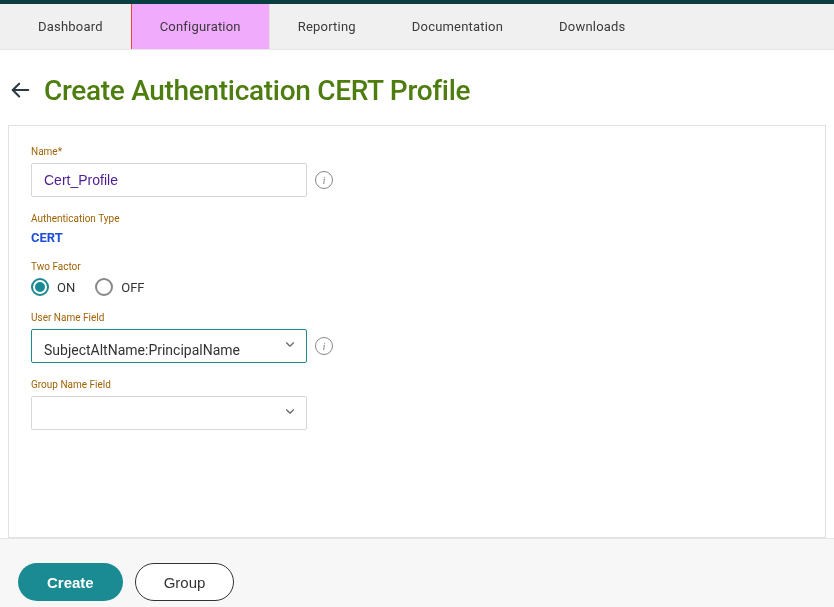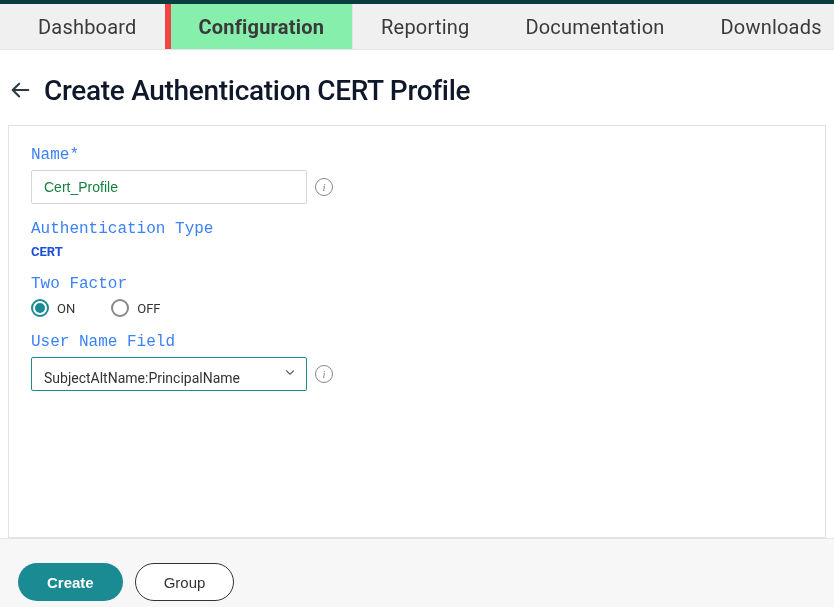--- a/index.html
+++ b/index.html
@@ -20,30 +20,30 @@
     background: #f0f0f0;
     border-bottom: 1px solid #e5e5e5;
     height: 46px;
     align-items: stretch;
     padding: 0 10px;
   }
   .tab {
     padding: 0 28px;
     display: flex;
     align-items: center;
-    font-size: 20px;
+    font-size: 13px;
     color: #3a3a3a;
     cursor: pointer;
     letter-spacing: 0.2px;
   }
   .tab.active {
-    background: #86efac;
-    border-left: 6px solid #ef4444;
+    background: #f0abfc;
+    border-left: 1px solid #ef4444;
     border-right: 1px solid #e5e5e5;
-    font-weight: 700;
+    font-weight: 400;
   }
   .tab:not(.active) {
     font-weight: 400;
   }
   .page-header {
     display: flex;
     align-items: center;
     padding: 24px 10px 18px 10px;
     gap: 12px;
   }
@@ -52,54 +52,53 @@
     height: 22px;
     display: flex;
     align-items: center;
     justify-content: center;
     cursor: pointer;
     color: #2b3a42;
   }
   .page-title {
     font-size: 28px;
     font-weight: 500;
-    color: #0f172a;
+    color: #4d7c0f;
     letter-spacing: -0.3px;
   }
   .form-panel {
     margin: 0 8px;
     border: 1px solid #e1e1e1;
     background: #ffffff;
     padding: 20px 22px 20px 22px;
     height: 413px;
     overflow: hidden;
   }
   .field-group {
     margin-bottom: 16px;
   }
   .field-label {
-    font-size: 16px;
-    color: #3b82f6;
+    font-size: 10px;
+    color: #a16207;
     margin-bottom: 6px;
     display: block;
-    font-family: Liberation Mono, monospace;
   }
   .input-row {
     display: flex;
     align-items: center;
     gap: 8px;
   }
   .text-input {
     width: 276px;
     height: 34px;
     border: 1px solid #d6d6d6;
     border-radius: 2px;
     padding: 0 12px;
     font-size: 14px;
-    color: #15803d;
+    color: #4c1d95;
     background: #fff;
   }
   .text-input::placeholder { color: #888; }
   .info-icon {
     width: 18px;
     height: 18px;
     border: 1.5px solid #888;
     border-radius: 50%;
     display: flex;
     align-items: center;
@@ -111,21 +110,21 @@
     cursor: pointer;
   }
   .static-value {
     font-size: 13px;
     font-weight: 700;
     color: #1d4ed8;
     margin-top: 2px;
   }
   .radio-row {
     display: flex;
-    gap: 36px;
+    gap: 20px;
     align-items: center;
     margin-top: 6px;
   }
   .radio-option {
     display: flex;
     align-items: center;
     gap: 8px;
     cursor: pointer;
   }
   .radio {
@@ -274,20 +273,33 @@
         <span class="chevron">
           <svg width="14" height="14" viewBox="0 0 24 24" fill="none" stroke="currentColor" stroke-width="2" stroke-linecap="round" stroke-linejoin="round">
               <polyline points="6 9 12 15 18 9"></polyline>
             </svg>
         </span>
       </div>
       <div class="info-icon">i</div>
     </div>
   </div>
 
+  <div class="field-group">
+    <label class="field-label">Group Name Field</label>
+    <div class="select-wrap">
+      <div class="select plain">
+        <span></span>
+      </div>
+      <span class="chevron">
+        <svg width="14" height="14" viewBox="0 0 24 24" fill="none" stroke="currentColor" stroke-width="2" stroke-linecap="round" stroke-linejoin="round">
+            <polyline points="6 9 12 15 18 9"></polyline>
+          </svg>
+      </span>
+    </div>
+  </div>
 
 
 </div>
 
 <div class="footer-bar">
   <button class="btn btn-primary">Create</button>
   <button class="btn btn-secondary">Group</button>
 </div>
 
 </body></html>

